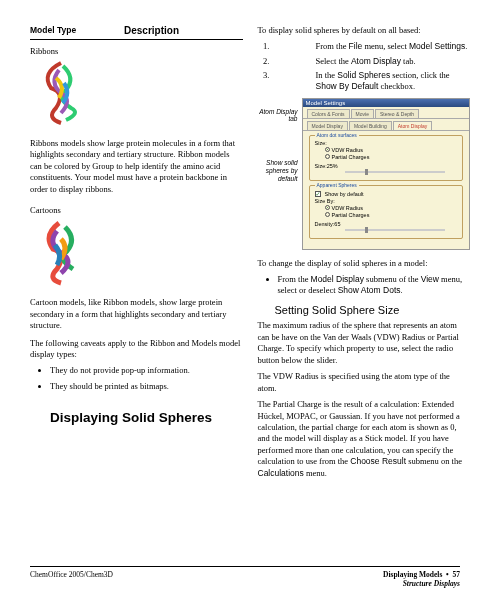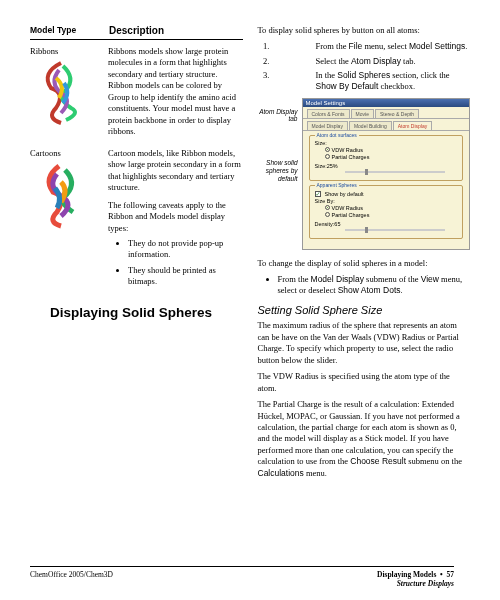--- a/index.html
+++ b/index.html
@@ -15,47 +15,46 @@
   }
   .columns {
     display: flex;
     gap: 15px;
     height: 528px;
   }
   .col {
     flex: 1;
     min-width: 0;
   }
-  .row { display: flex; gap: 9px; margin-bottom: 2px; }
+  .row { display: flex; gap: 24px; margin-bottom: 2px; }
   .cell-a { width: 70px; font-weight: bold; font-family: Arial, sans-serif; font-size: 8.5px; }
   .cell-b { flex: 1; font-family: Arial, sans-serif; font-weight: bold; font-size: 10px; }
   .hr-thin { border: none; border-top: 0.5px solid #000; margin: 3px 0 6px 0; }
-  .entry-row { display: flex; gap: 8px; margin-bottom: 10px; }
+  .entry-row { display: flex; gap: 8px; margin-bottom: 10px; flex-direction: column; }
   .entry-label { width: 70px; }
   .entry-text { flex: 1; line-height: 1.35; }
   .molecule {
     width: 62px; height: 70px; margin-top: 2px;
   }
   .bullet-list { margin: 4px 0 8px 20px; }
   .bullet-list li { margin-bottom: 5px; line-height: 1.3; }
   .num-list { margin: 3px 0 6px 14px; }
   .num-list li { margin-bottom: 3px; line-height: 1.3; padding-left: 44px; }
   h2.section {
     font-family: Arial, sans-serif;
     font-weight: bold;
     font-size: 13.5px;
     margin: 8px 0 5px 0;
     padding-left: 20px;
   }
   h3.sub {
     font-family: Arial, sans-serif;
     font-weight: normal;
     font-size: 11px;
-    margin: 8px 0 4px 0;
-    font-style: italic;
+    margin: 8px 0 4px 17px;
   }
   p.body { line-height: 1.35; margin-bottom: 5px; }
   .sf { font-family: Arial, sans-serif; }
   .screenshot {
     display: flex;
     gap: 4px;
     margin: 6px 0 8px 0;
     align-items: flex-start;
   }
   .shot-labels {
@@ -126,21 +125,21 @@
   .chk.sel::after { content:'✓'; position:absolute; font-size:6px; top:-2px; left:0; color:#2a7a2a; }
   .slider {
     height: 2px; background: #ccc; position: relative; margin: 2px 0 3px 30px; width: 100px;
   }
   .slider::after {
     content:''; position:absolute; width:3px; height:6px; background:#888; top:-2px; left:20px;
   }
   .footer {
     position: absolute;
     bottom: 12px;
-    left: 30px; right: 46px;
+    left: 30px; right: 40px;
     border-top: 0.5px solid #000;
     padding-top: 3px;
     display: flex;
     justify-content: space-between;
     font-size: 7.5px;
   }
   .footer .right { text-align: right; font-weight: bold; }
   .footer .right .line2 { font-style: italic; }
 </style>
 </head>
@@ -187,21 +186,21 @@
           <li>They do not provide pop-up information.</li>
           <li>They should be printed as bitmaps.</li>
         </ul>
       </div>
     </div>
 
     <h2 class="section">Displaying Solid Spheres</h2>
   </div>
 
   <div class="col">
-    <p class="body">To display solid spheres by button on all atoms:</p>
+    <p class="body">To display solid spheres by default on all based:</p>
     <ol class="num-list">
       <li>From the <span class="sf">File</span> menu, select <span class="sf">Model Settings</span>.</li>
       <li>Select the <span class="sf">Atom Display</span> tab.</li>
       <li>In the <span class="sf">Solid Spheres</span> section, click the <span class="sf">Show By Default</span> checkbox.</li>
     </ol>
 
     <div class="screenshot">
       <div class="shot-labels">
         <div style="margin-top:10px;">Atom Display tab</div>
         <div style="margin-top:36px;">Show solid spheres by default</div>

